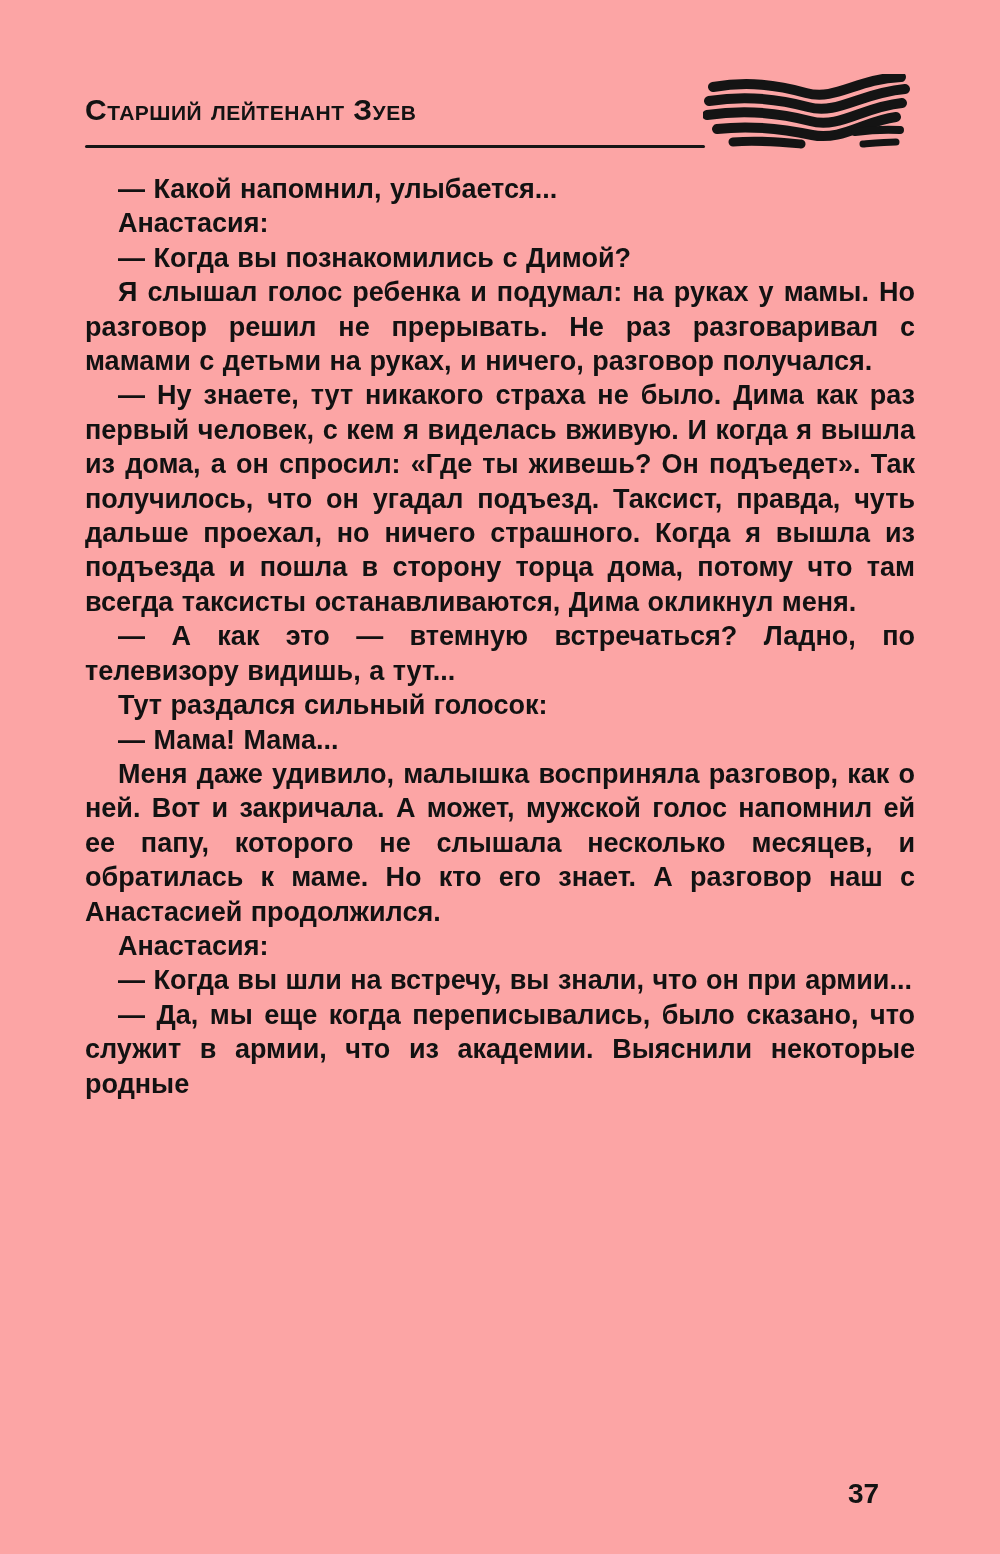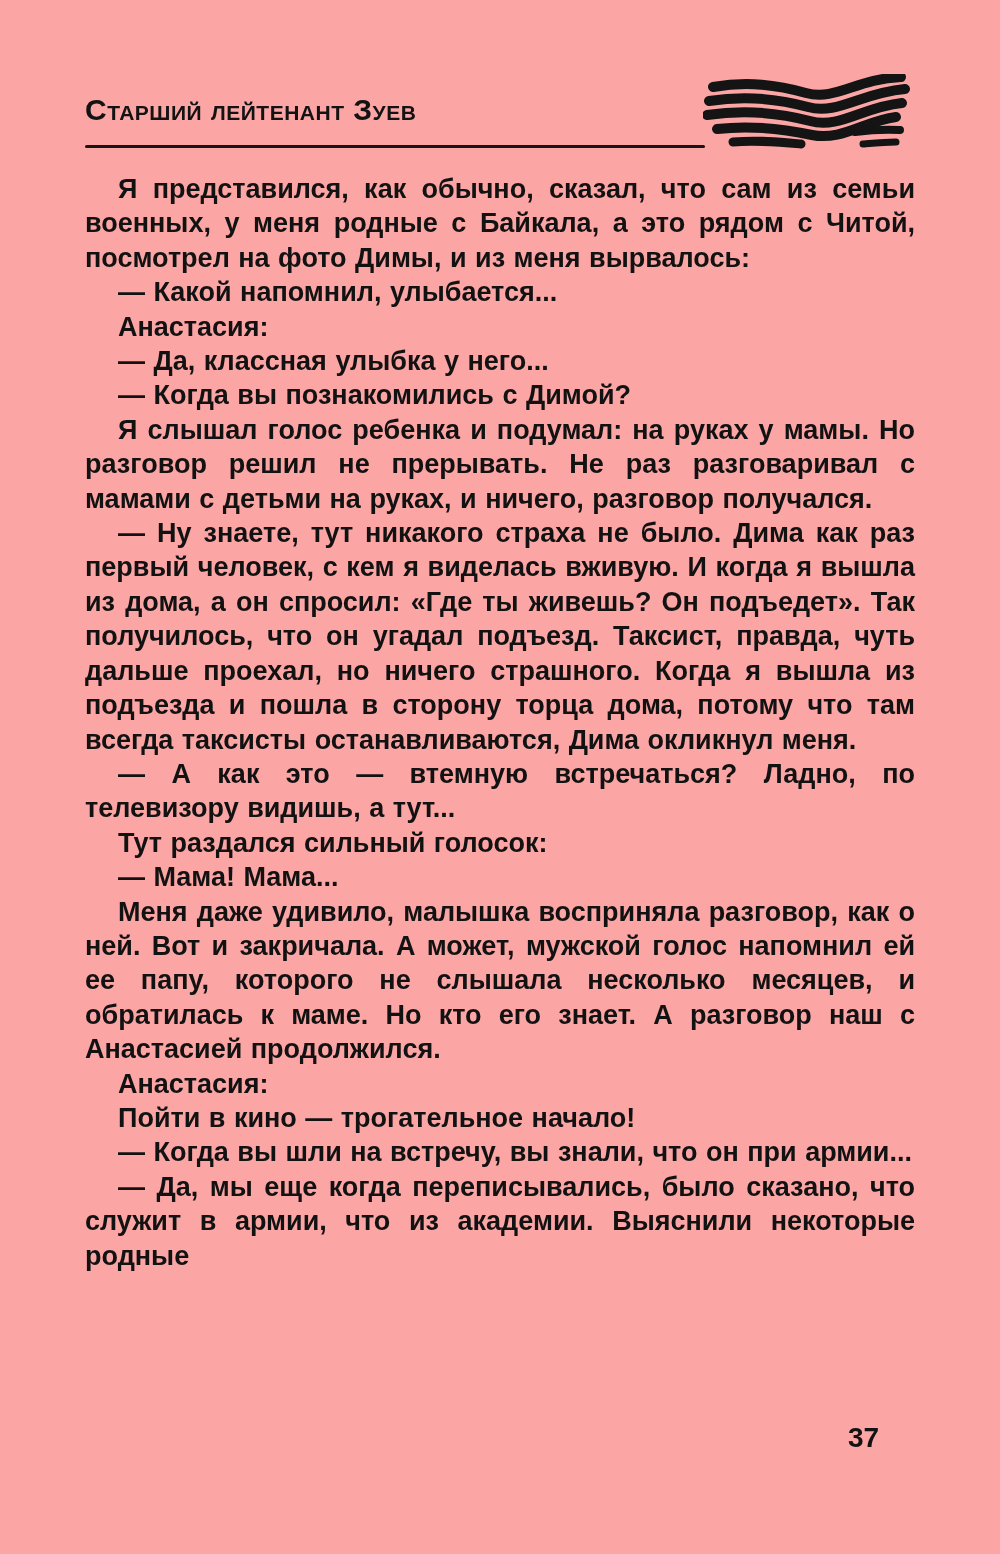--- a/index.html
+++ b/index.html
@@ -55,21 +55,21 @@
     font-size: 27px;
     line-height: 34.4px;
     font-weight: 700;
     text-align: justify;
     text-indent: 33px;
     word-spacing: 1px;
     color: #121212;
   }
   .page-number {
     position: absolute;
-    top: 1422px;
+    top: 1478px;
     left: 848px;
     font-size: 28px;
     font-weight: 700;
     color: #131313;
   }
 </style>
 </head>
 <body>
 
 <div class="page">
@@ -84,32 +84,29 @@
       <path d="M14,55 C48,51 81,55 109,61 C139,67 161,47 193,43"></path>
       <path d="M30,68 C55,66 76,68 98,70" stroke-width="9"></path>
       <path d="M152,58 C167,56 181,55 197,56" stroke-width="8"></path>
       <path d="M160,70 C172,69 183,68 193,68" stroke-width="7"></path>
     </g>
   </svg>
 
   <div class="header-rule"></div>
 
   <main class="body-text">
-    <p>Я представился, как обычно, сказал, что сам из семьи военных, у меня родные с Байкала, а это рядом с Читой, посмотрел на фото Димы, и из меня вырвалось:</p>
     <p>— Какой напомнил, улыбается...</p>
     <p>Анастасия:</p>
-    <p>— Да, классная улыбка у него...</p>
     <p>— Когда вы познакомились с Димой?</p>
     <p>Я слышал голос ребенка и подумал: на руках у мамы. Но разговор решил не прерывать. Не раз разговаривал с мамами с детьми на руках, и ничего, разговор получался.</p>
     <p>— Ну знаете, тут никакого страха не было. Дима как раз первый человек, с кем я виделась вживую. И когда я вышла из дома, а он спросил: «Где ты живешь? Он подъедет». Так получилось, что он угадал подъезд. Таксист, правда, чуть дальше проехал, но ничего страшного. Когда я вышла из подъезда и пошла в сторону торца дома, потому что там всегда таксисты останавливаются, Дима окликнул меня.</p>
     <p>— А как это — втемную встречаться? Ладно, по телевизору видишь, а тут...</p>
     <p>Тут раздался сильный голосок:</p>
     <p>— Мама! Мама...</p>
     <p>Меня даже удивило, малышка восприняла разговор, как о ней. Вот и закричала. А может, мужской голос напомнил ей ее папу, которого не слышала несколько месяцев, и обратилась к маме. Но кто его знает. А разговор наш с Анастасией продолжился.</p>
     <p>Анастасия:</p>
-    <p>Пойти в кино — трогательное начало!</p>
     <p>— Когда вы шли на встречу, вы знали, что он при армии...</p>
     <p>— Да, мы еще когда переписывались, было сказано, что служит в армии, что из академии. Выяснили некоторые родные</p>
   </main>
 
   <div class="page-number">37</div>
 
 </div>
 
 </body></html>

